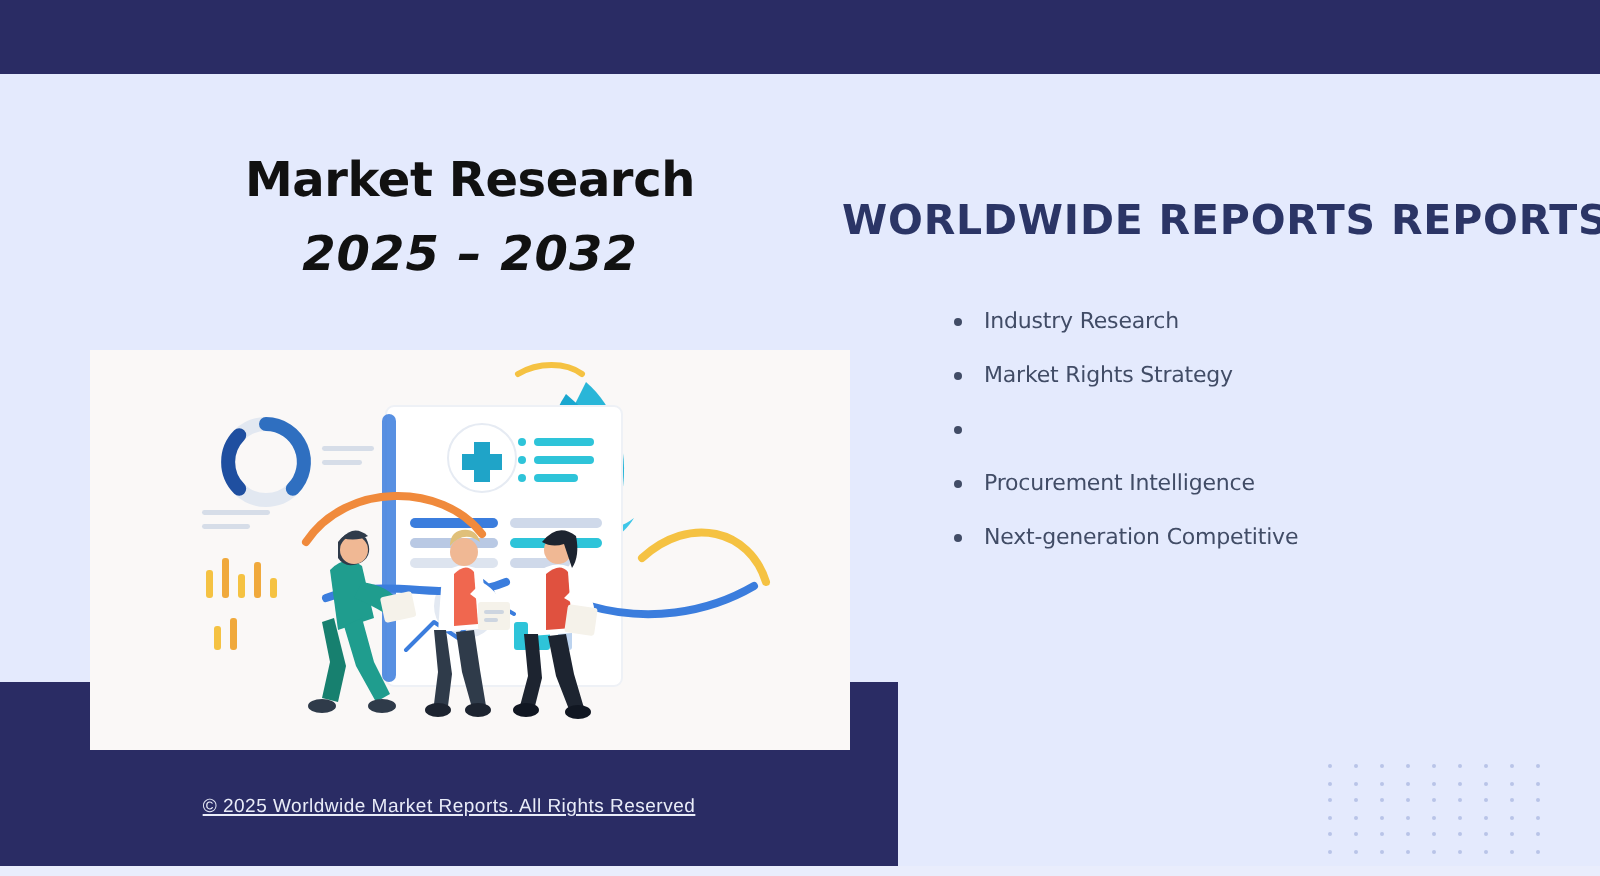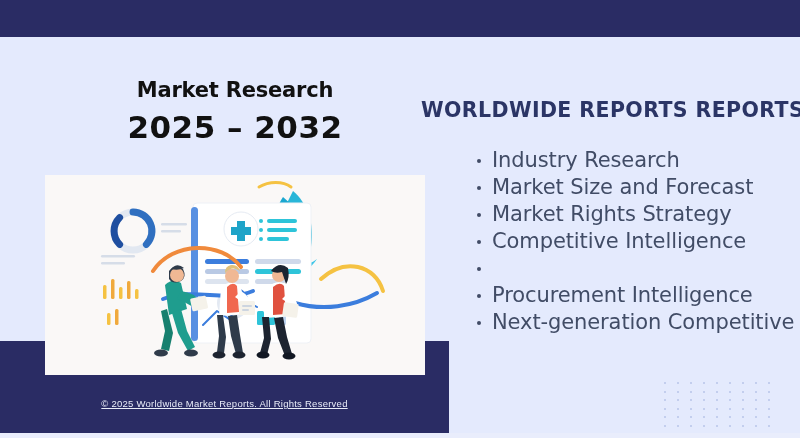--- a/index.html
+++ b/index.html
@@ -36,30 +36,31 @@
     top: 72px;
     width: 380px;
     text-align: center;
     color: #111111;
     font-family: "DejaVu Sans", sans-serif;
     font-weight: 700;
     letter-spacing: -0.2px;
   }
   .headline-line1 {
     display: block;
-    font-size: 21px;
+    font-size: 24px;
     line-height: 36px;
     white-space: nowrap;
   }
   .headline-line2 {
     display: block;
-    font-size: 31px;
+    font-size: 24px;
     line-height: 39px;
     letter-spacing: 0.5px;
     white-space: nowrap;
+    font-style: italic;
   }
 
   
   .illus-card {
     position: absolute;
     left: 45px;
     top: 175px;
     width: 380px;
     height: 200px;
     background: #faf8f7;
@@ -114,21 +115,21 @@
     padding: 0;
     list-style: none;
   }
   .bullet-list li {
     position: relative;
     padding-left: 18px;
     margin: 0;
     height: 27px;
     line-height: 27px;
     color: #414c66;
-    font-size: 21px;
+    font-size: 11px;
     font-family: "DejaVu Sans", sans-serif;
     letter-spacing: -0.1px;
     white-space: nowrap;
   }
   .bullet-list li .dot {
     position: absolute;
     left: 3px;
     top: 12px;
     width: 4px;
     height: 4px;
@@ -279,23 +280,21 @@
       </g>
     </svg>
   </div>
 
   <div class="footer-text">©  2025 Worldwide Market Reports. All Rights Reserved</div>
 
   <div class="right-title">WORLDWIDE REPORTS REPORTS</div>
 
   <ul class="bullet-list">
     <li><span class="dot"></span><span>Industry Research</span></li>
-    <li><span class="dot"></span><span>Market Size and Forecast</span></li>
     <li><span class="dot"></span><span>Market Rights Strategy</span></li>
-    <li><span class="dot"></span><span>Competitive Intelligence</span></li>
     <li><span class="dot"></span></li>
     <li><span class="dot"></span><span>Procurement Intelligence</span></li>
     <li><span class="dot"></span><span>Next-generation Competitive</span></li>
   </ul>
 
   <div class="dot-grid">
       <span style="left: 0px; top: 0px; background: rgb(185, 196, 232);"></span>
       <span style="left: 13px; top: 0px; background: rgb(185, 196, 232);"></span>
       <span style="left: 26px; top: 0px; background: rgb(185, 196, 232);"></span>
       <span style="left: 39px; top: 0px; background: rgb(185, 196, 232);"></span>

